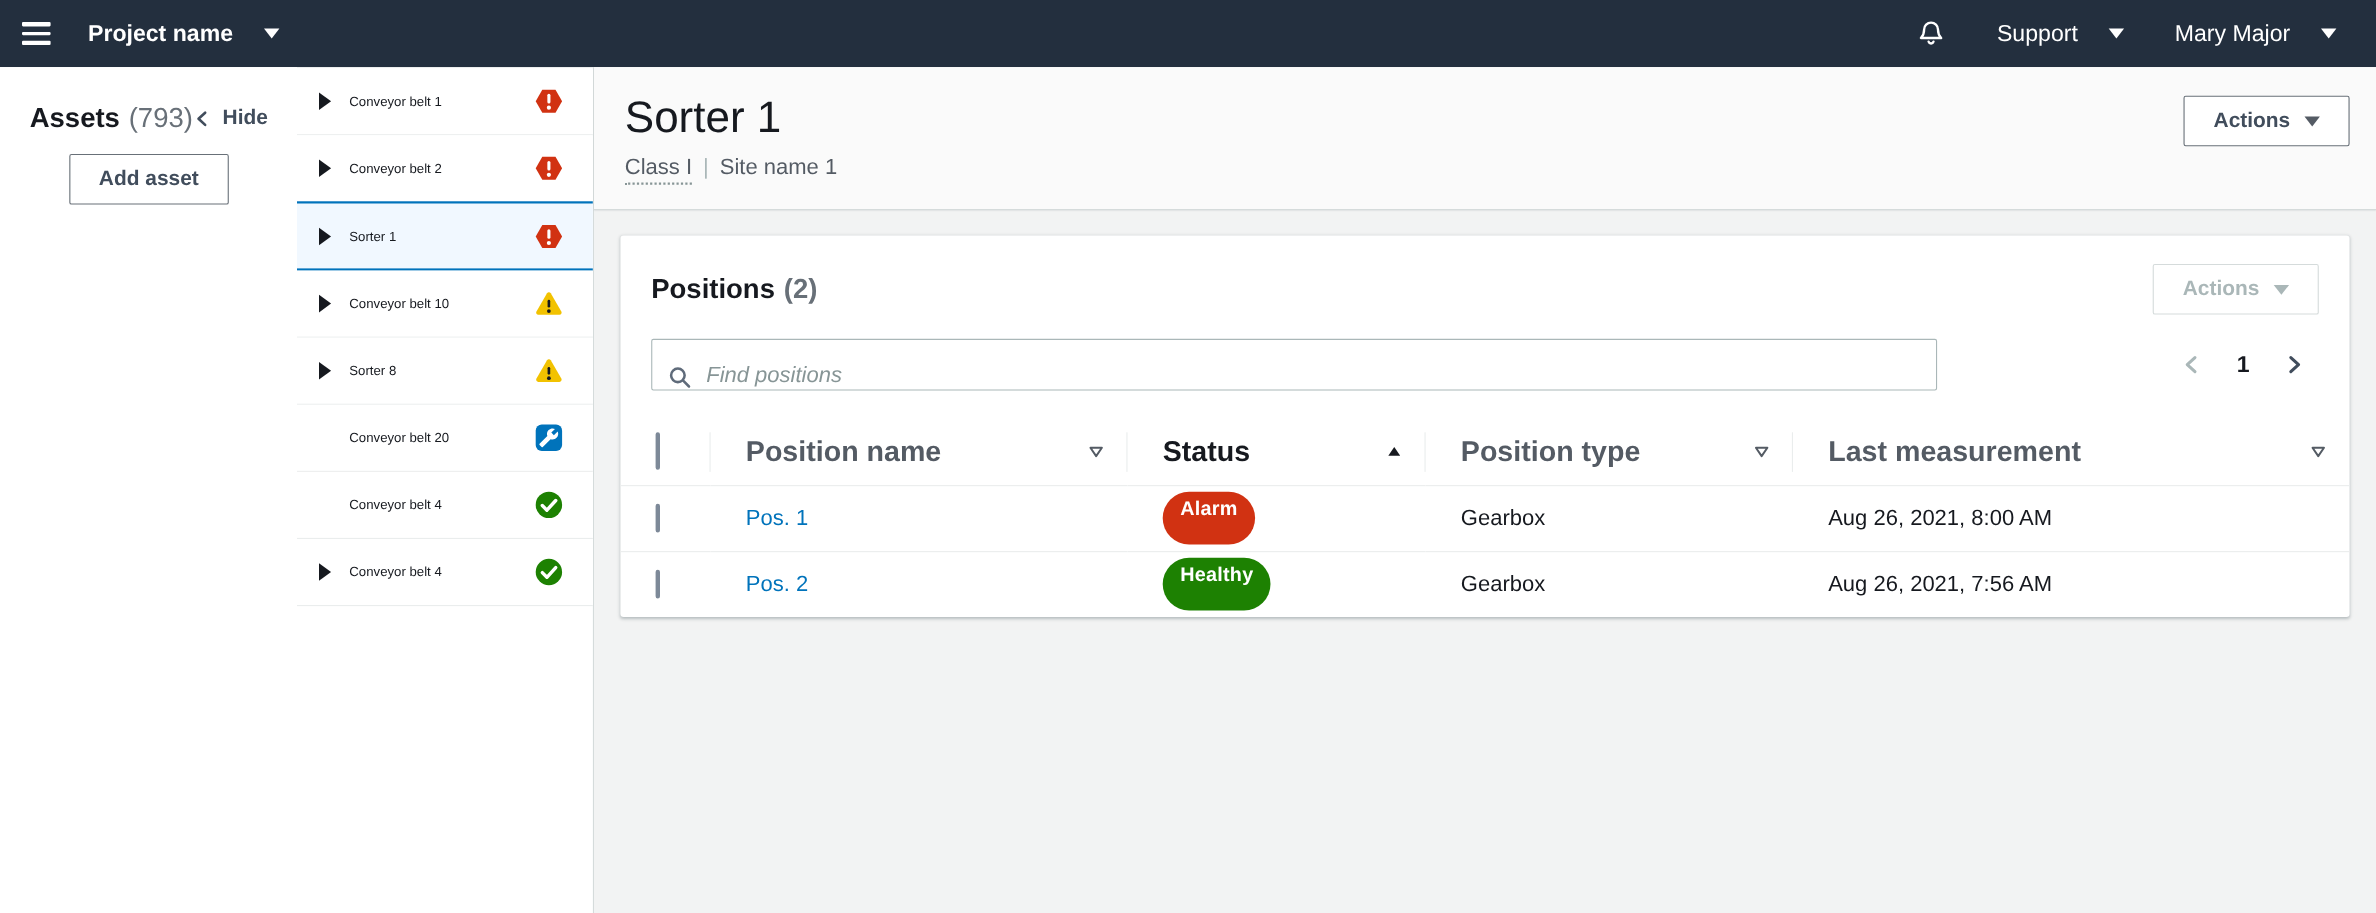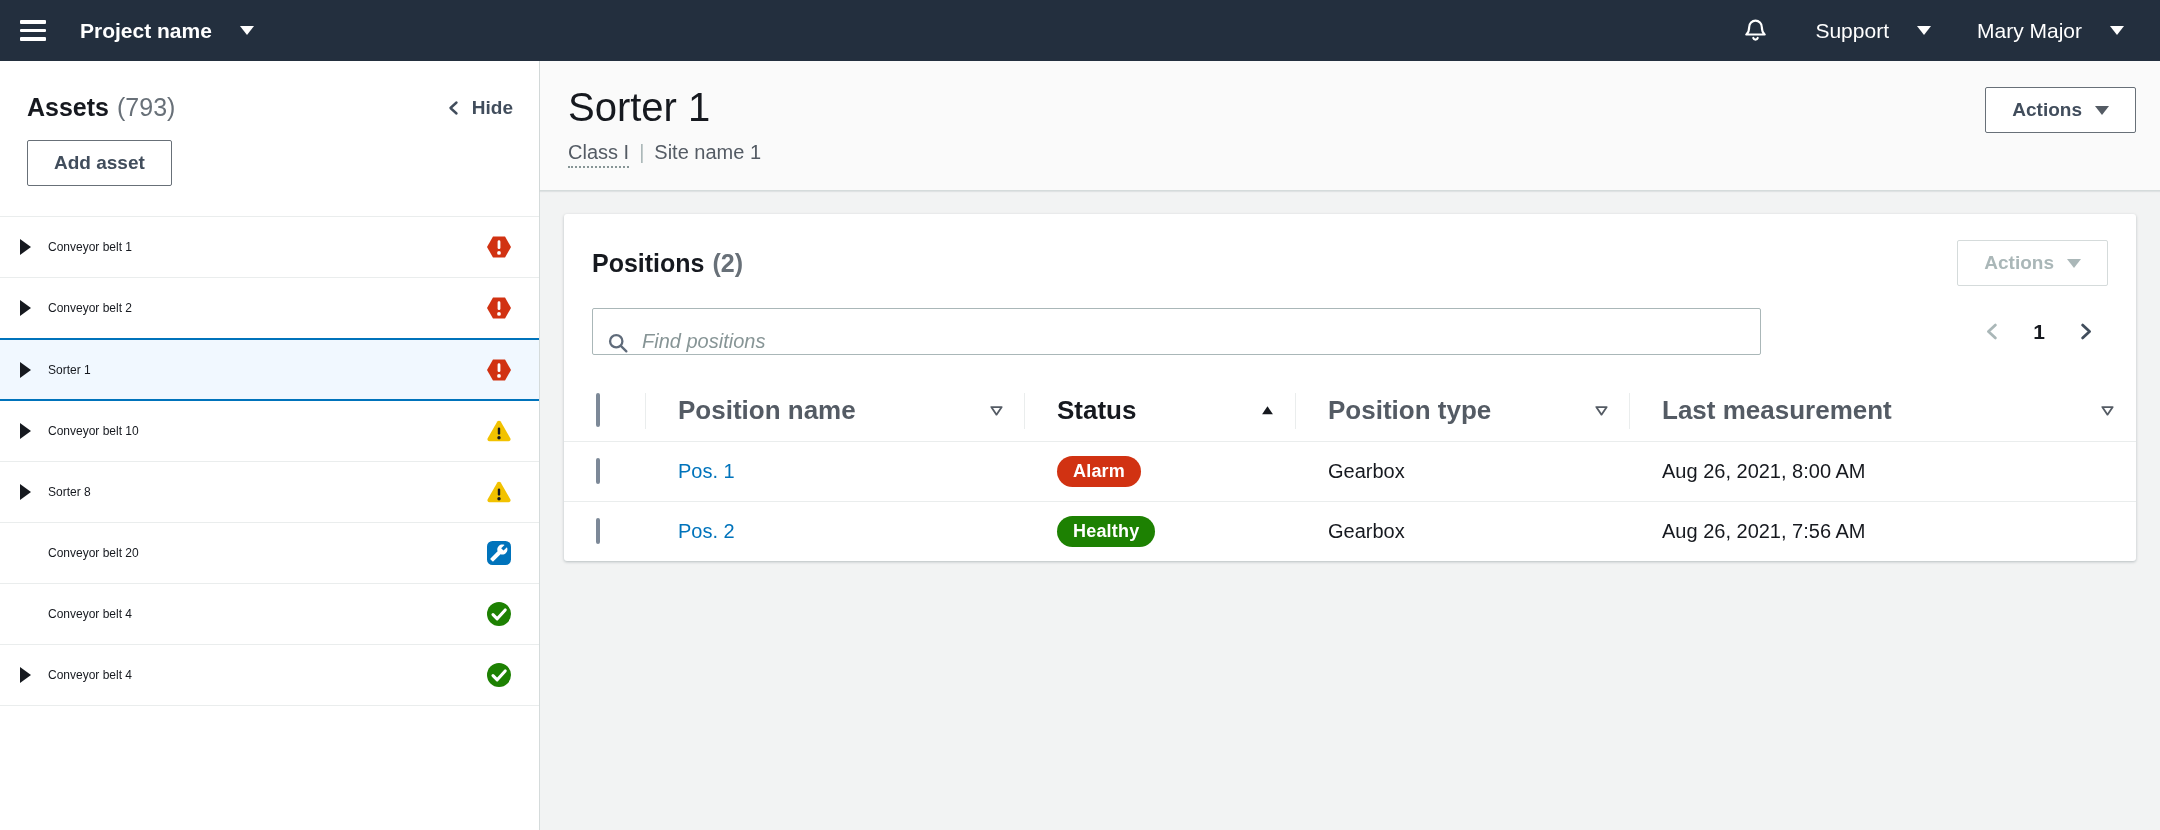--- a/index.html
+++ b/index.html
@@ -17,28 +17,28 @@
   .burger{display:flex;flex-direction:column;gap:5px;margin-right:30px;cursor:pointer;padding:6px 4px}
   .burger i{display:block;width:26px;height:3.5px;background:#fff;border-radius:1px}
   .nav-item{display:flex;align-items:center;gap:28px;font-size:21px;cursor:pointer}
   .project{font-weight:700}
   .nav-right{margin-left:auto;display:flex;align-items:center;gap:46px}
   .tri-down{width:0;height:0;border-left:7px solid transparent;border-right:7px solid transparent;
     border-top:9px solid currentColor;display:inline-block}
   
   .app{display:flex;height:769px}
   .sidebar{width:540px;min-width:540px;background:#fff;border-right:1px solid #d5dbdb;
-    display:flex;flex-direction:column;box-sizing:border-box}
+    display:flex;flex-direction:row;box-sizing:border-box}
   .side-head{padding:32px 26px 30px 27px}
   .side-title-row{display:flex;align-items:center}
   .side-title{font-size:25px;font-weight:700}
   .count{color:#687078;font-weight:400;margin-left:8px}
   .hide-btn{margin-left:auto;display:flex;align-items:center;gap:9px;font-size:19px;
     font-weight:700;color:#414d5c;cursor:pointer}
-  .add-row{display:flex;justify-content:flex-start;margin-top:18px}
+  .add-row{display:flex;justify-content:center;margin-top:18px}
   .btn{display:inline-flex;align-items:center;gap:13px;background:#fff;border:1px solid #687078;
     border-radius:2px;padding:10px 26px;font-size:19px;font-weight:700;color:#414d5c;
     cursor:pointer;font-family:inherit;line-height:24px}
   .btn.disabled{border-color:#d5dbdb;color:#aab7b8;cursor:default}
   .asset-list{border-top:1px solid #eaeded;flex:1;overflow:hidden}
   .asset-item{height:61px;display:flex;align-items:center;padding:0 26px 0 20px;
     border-bottom:1px solid #eaeded;box-sizing:border-box;cursor:pointer;font-size:12px;background:#fff}
   .caret-slot{width:15px;margin-right:13px;display:flex}
   .tri-right{width:0;height:0;border-top:8px solid transparent;border-bottom:8px solid transparent;
     border-left:11px solid #16191f}
@@ -75,21 +75,21 @@
   th.sorted .th-label{color:#16191f}
   .th-inner{display:flex;align-items:center;justify-content:space-between;gap:8px}
   td{font-size:20px;border-bottom:1px solid #eaeded}
   tr:last-child td{border-bottom:none}
   .col-check{width:82px}
   .col-name{width:379px}
   .col-status{width:271px}
   .col-type{width:334px}
   .checkbox{width:21px;height:21px;border:2px solid #7d8998;border-radius:2px;background:#fff;cursor:pointer}
   a.pos-link{color:var(--link);text-decoration:none;cursor:pointer}
-  .badge{display:inline-block;color:#fff;font-weight:700;font-size:18px;padding:6px 16px 7px;
+  .badge{display:inline-block;color:#fff;font-weight:700;font-size:18px;padding:6px 16px 24px;
     border-radius:999px;line-height:1;letter-spacing:.2px}
 </style>
 </head>
 <body>
 
 <header class="topbar">
   <span class="burger">
       <i></i>
       <i></i>
       <i></i>

